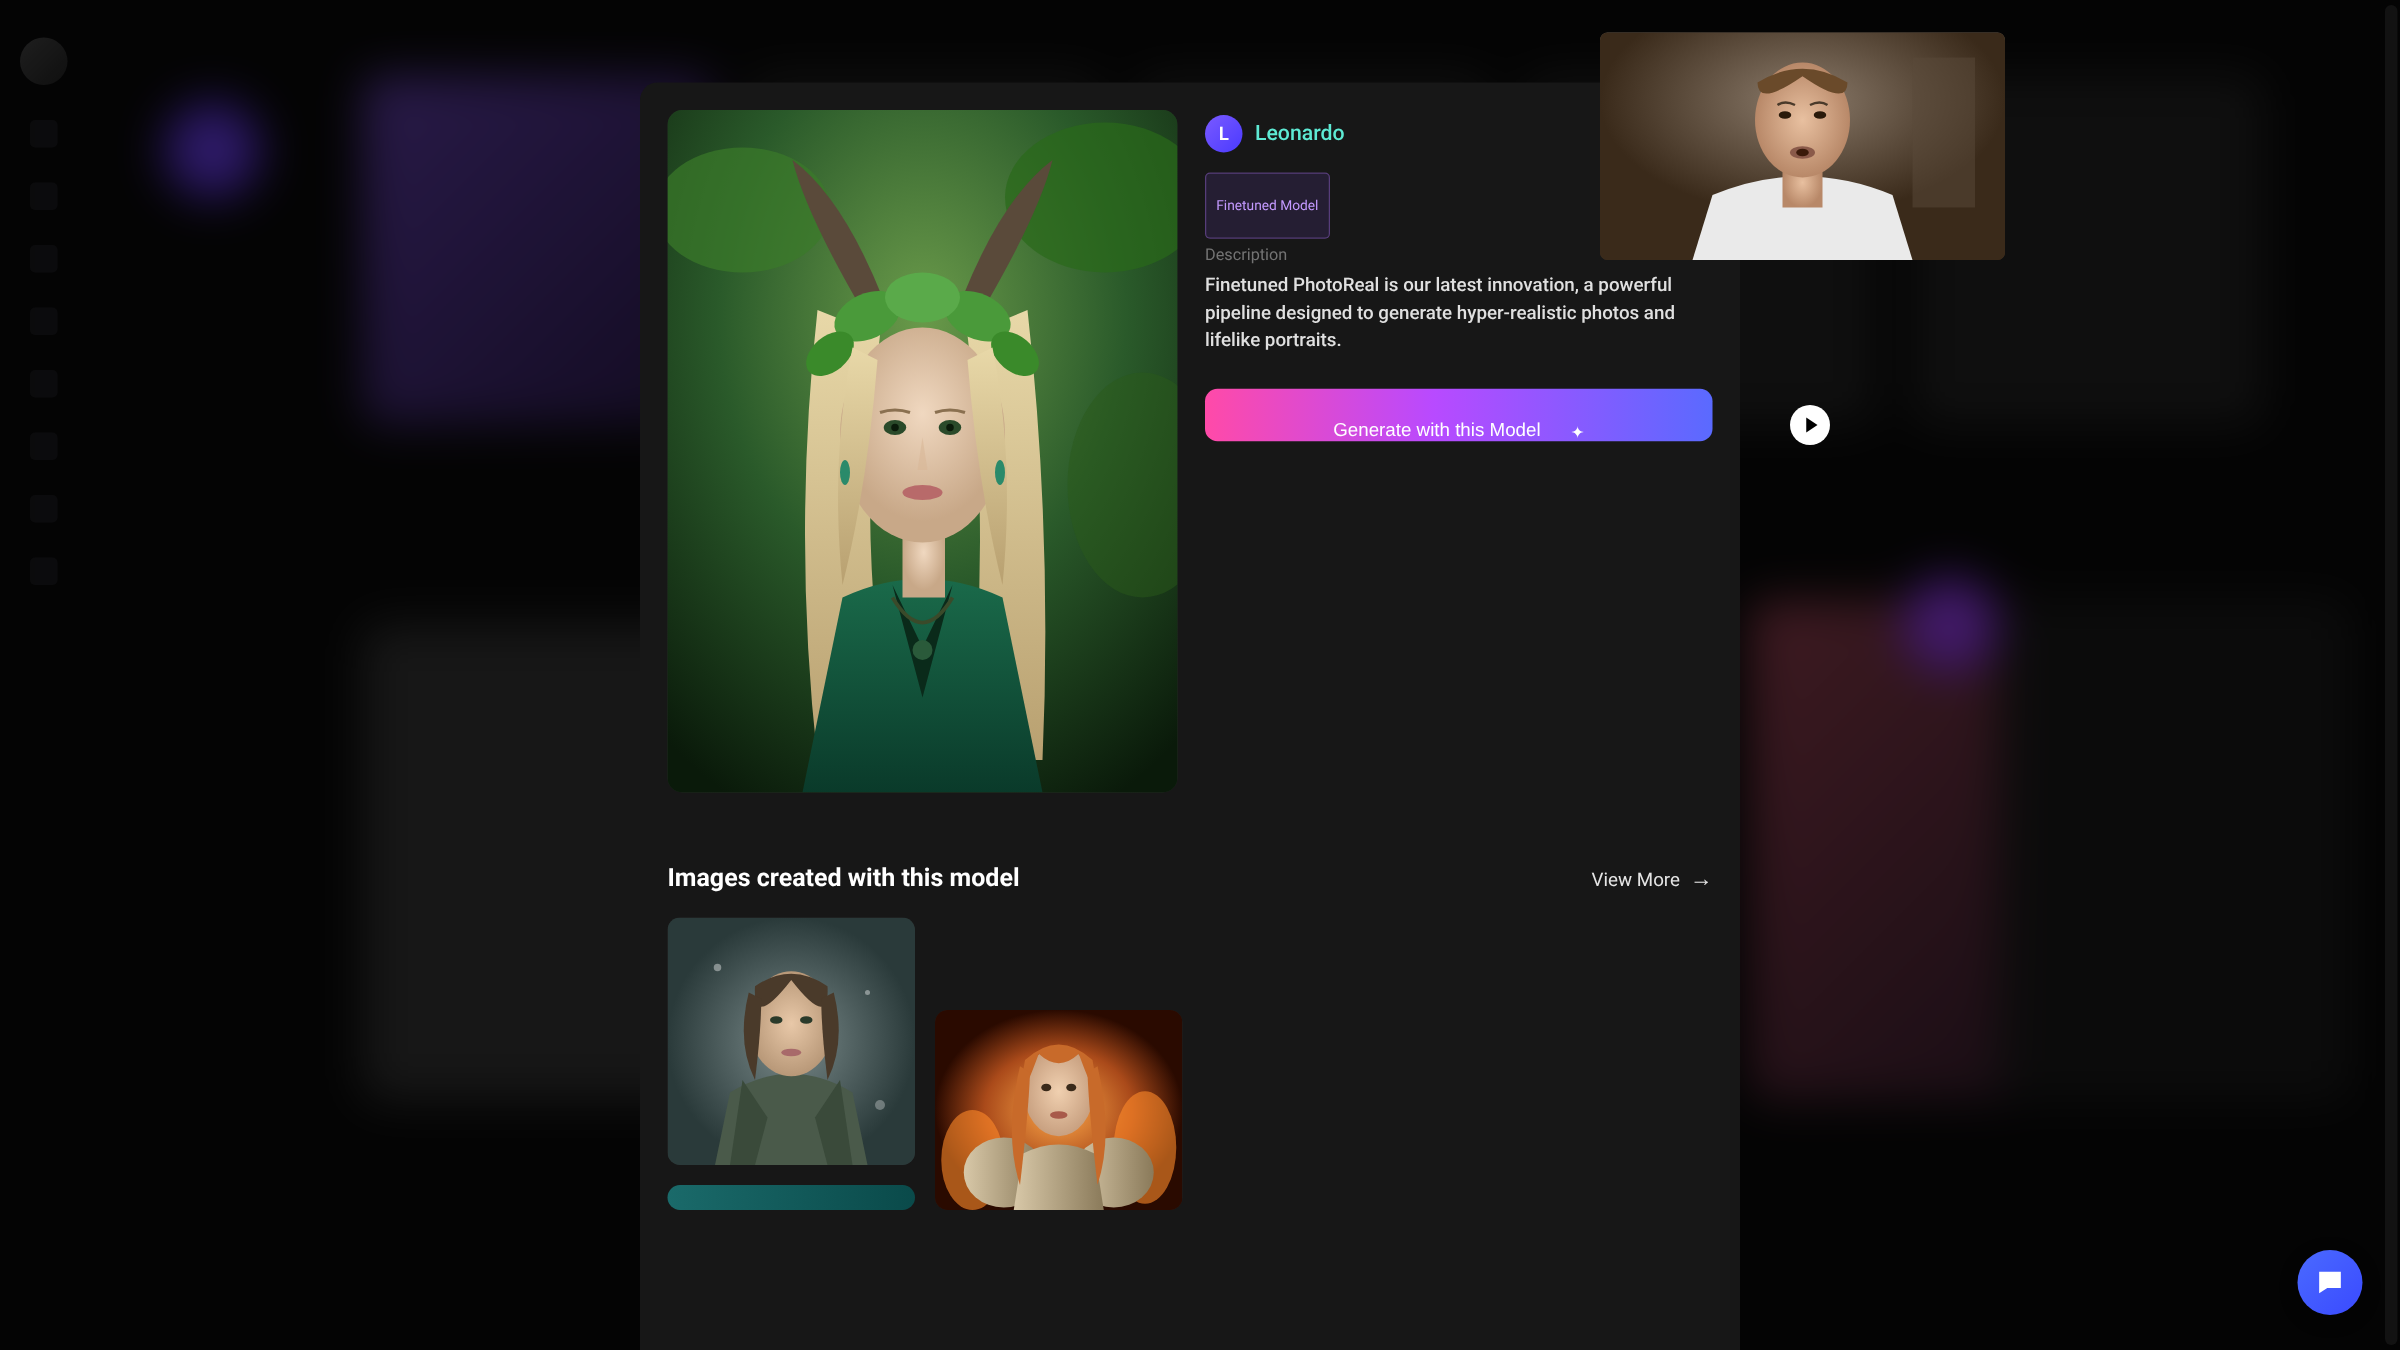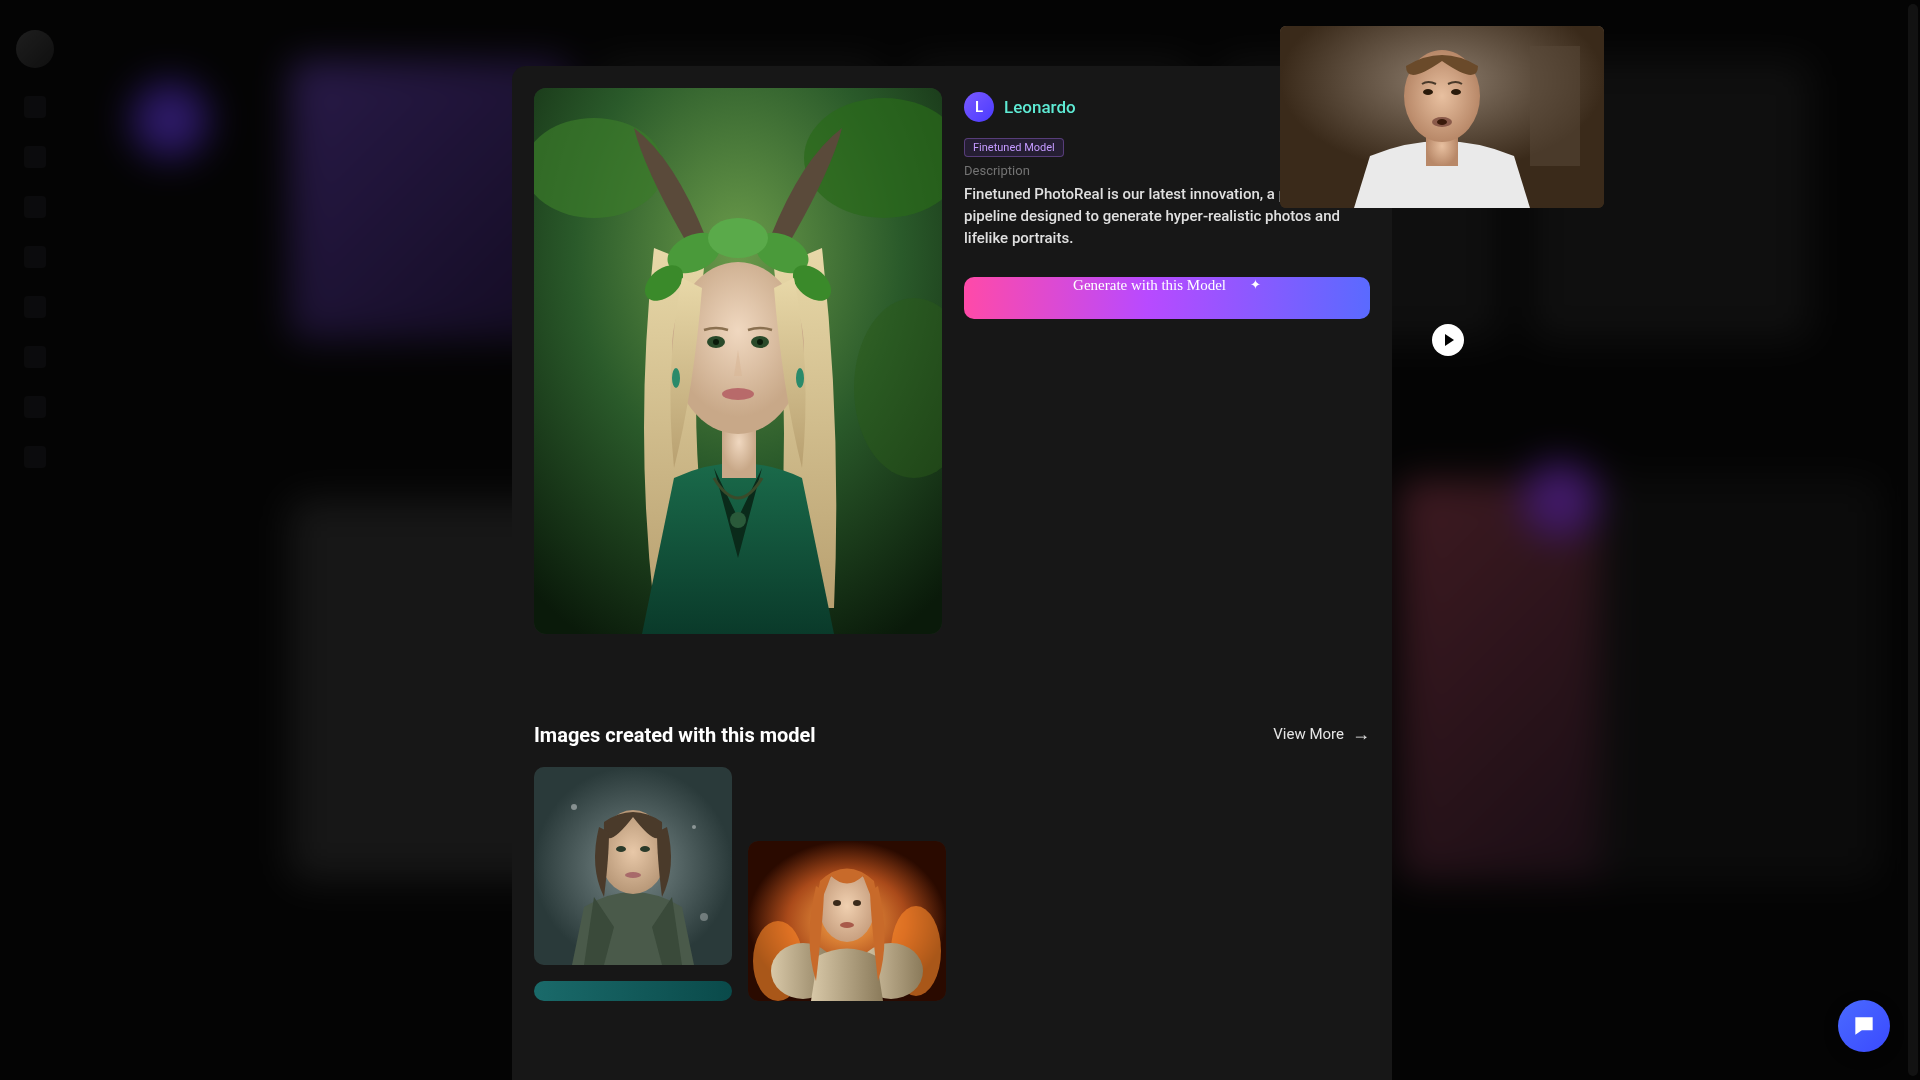--- a/index.html
+++ b/index.html
@@ -123,21 +123,21 @@
 .author-name {
   font-size: 17px; font-weight: 500; color: #5eead4;
 }
 
 .badge {
   display: inline-block;
   font-size: 11px;
   color: #c49aff;
   border: 1px solid rgba(180,120,255,0.35);
   background: rgba(140,80,255,0.12);
-  padding: 2px 8px;
+  padding: 19px 8px;
   border-radius: 4px;
   margin-bottom: 6px;
   width: fit-content;
 }
 
 .model-title {
   font-size: 24px;
   font-weight: 700;
   color: #fff;
   margin-bottom: 30px;
@@ -160,47 +160,46 @@
   width: 100%;
   height: 42px;
   border: none;
   border-radius: 10px;
   background: linear-gradient(90deg, #ff4aa8 0%, #b84aff 45%, #5a6aff 100%);
   color: #fff;
   font-size: 15px;
   font-weight: 500;
   cursor: pointer;
   display: flex;
-  align-items: flex-start;
+  align-items: flex-end;
   justify-content: center;
   gap: 24px;
-  font-family: Liberation Serif, serif;
 }
 .generate-btn .sparkle {
   font-size: 13px;
 }
 
 .close-btn {
   position: absolute;
   right: 0;
   top: 8px;
   width: 28px; height: 28px;
   display: flex; align-items: center; justify-content: center;
   color: #aaa;
   cursor: pointer;
   font-size: 22px;
   background: none; border: none;
 }
 
 
 .section-row {
   display: flex;
-  align-items: flex-start;
+  align-items: flex-end;
   justify-content: space-between;
-  margin-top: 89px;
+  margin-top: 56px;
   margin-bottom: 20px;
 }
 .section-title {
   font-size: 20px;
   font-weight: 700;
   color: #fff;
 }
 .view-more {
   display: flex;
   align-items: center;

